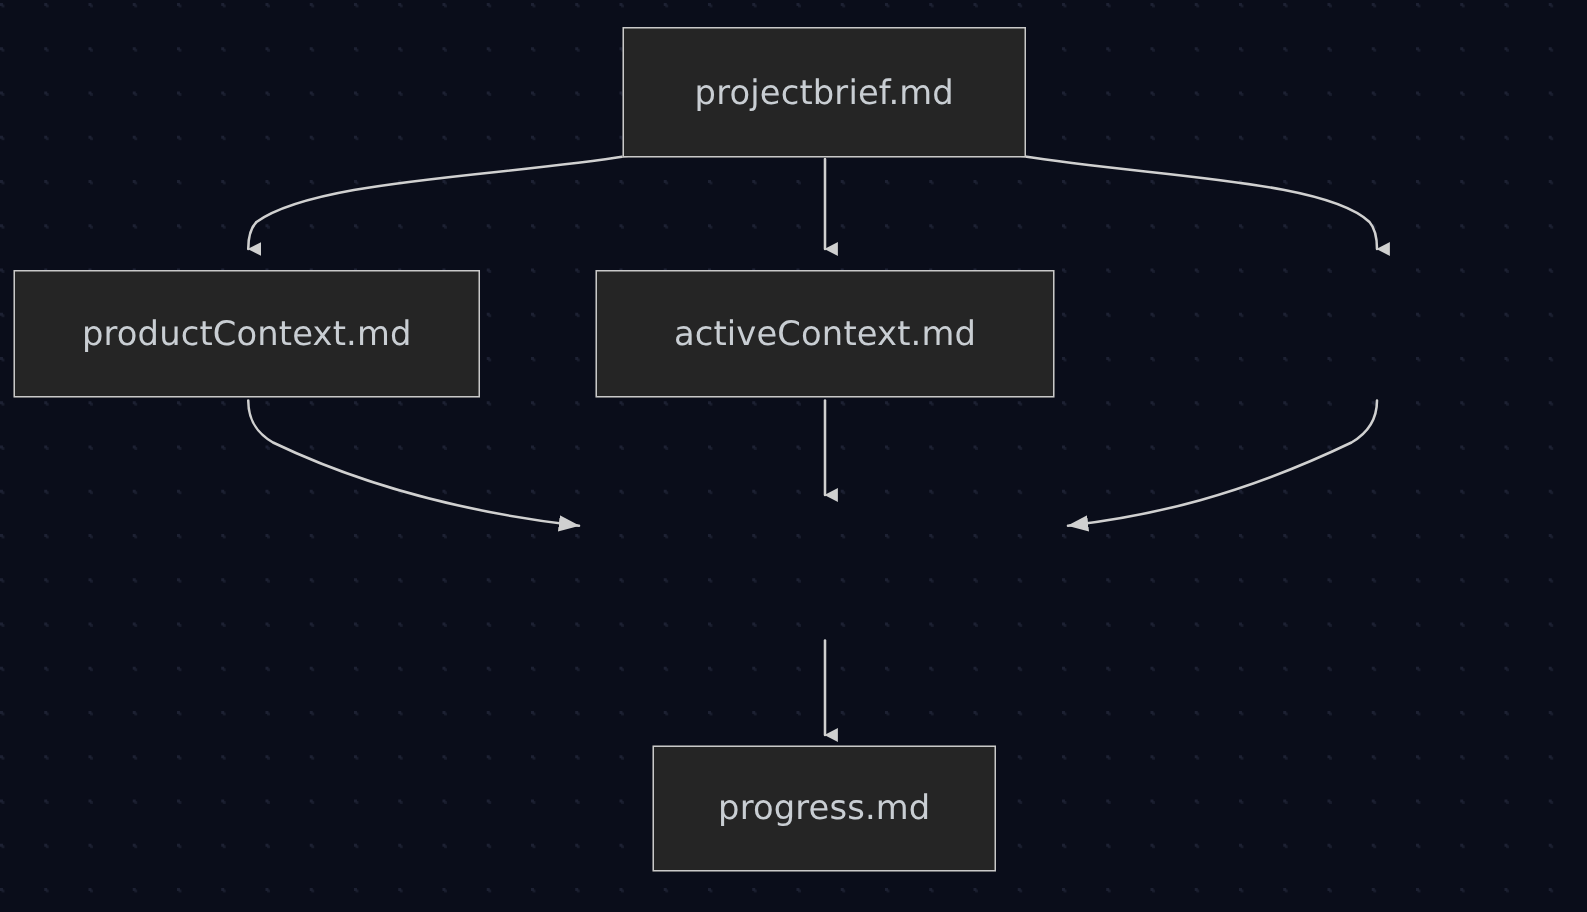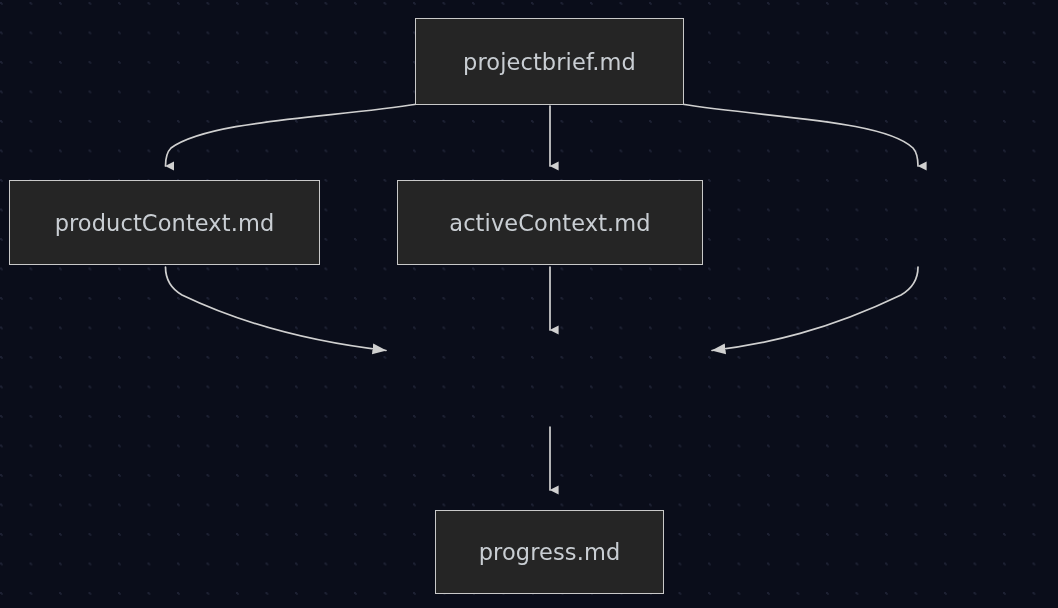--- a/index.html
+++ b/index.html
@@ -101,17 +101,17 @@
   <div class="node" style="left:9px; top:180px; width:311px; height:85px;">
     <span class="node-label">productContext.md</span>
   </div>
 
   <div class="node" style="left:397px; top:180px; width:306px; height:85px;">
     <span class="node-label">activeContext.md</span>
   </div>
 
 
 
-  <div class="node" style="left:435px; top:510px; width:229px; height:84px;">
+  <div class="node" style="left:435px; top:497px; width:229px; height:84px;">
     <span class="node-label">progress.md</span>
   </div>
 
 </div>
 
 </body></html>

